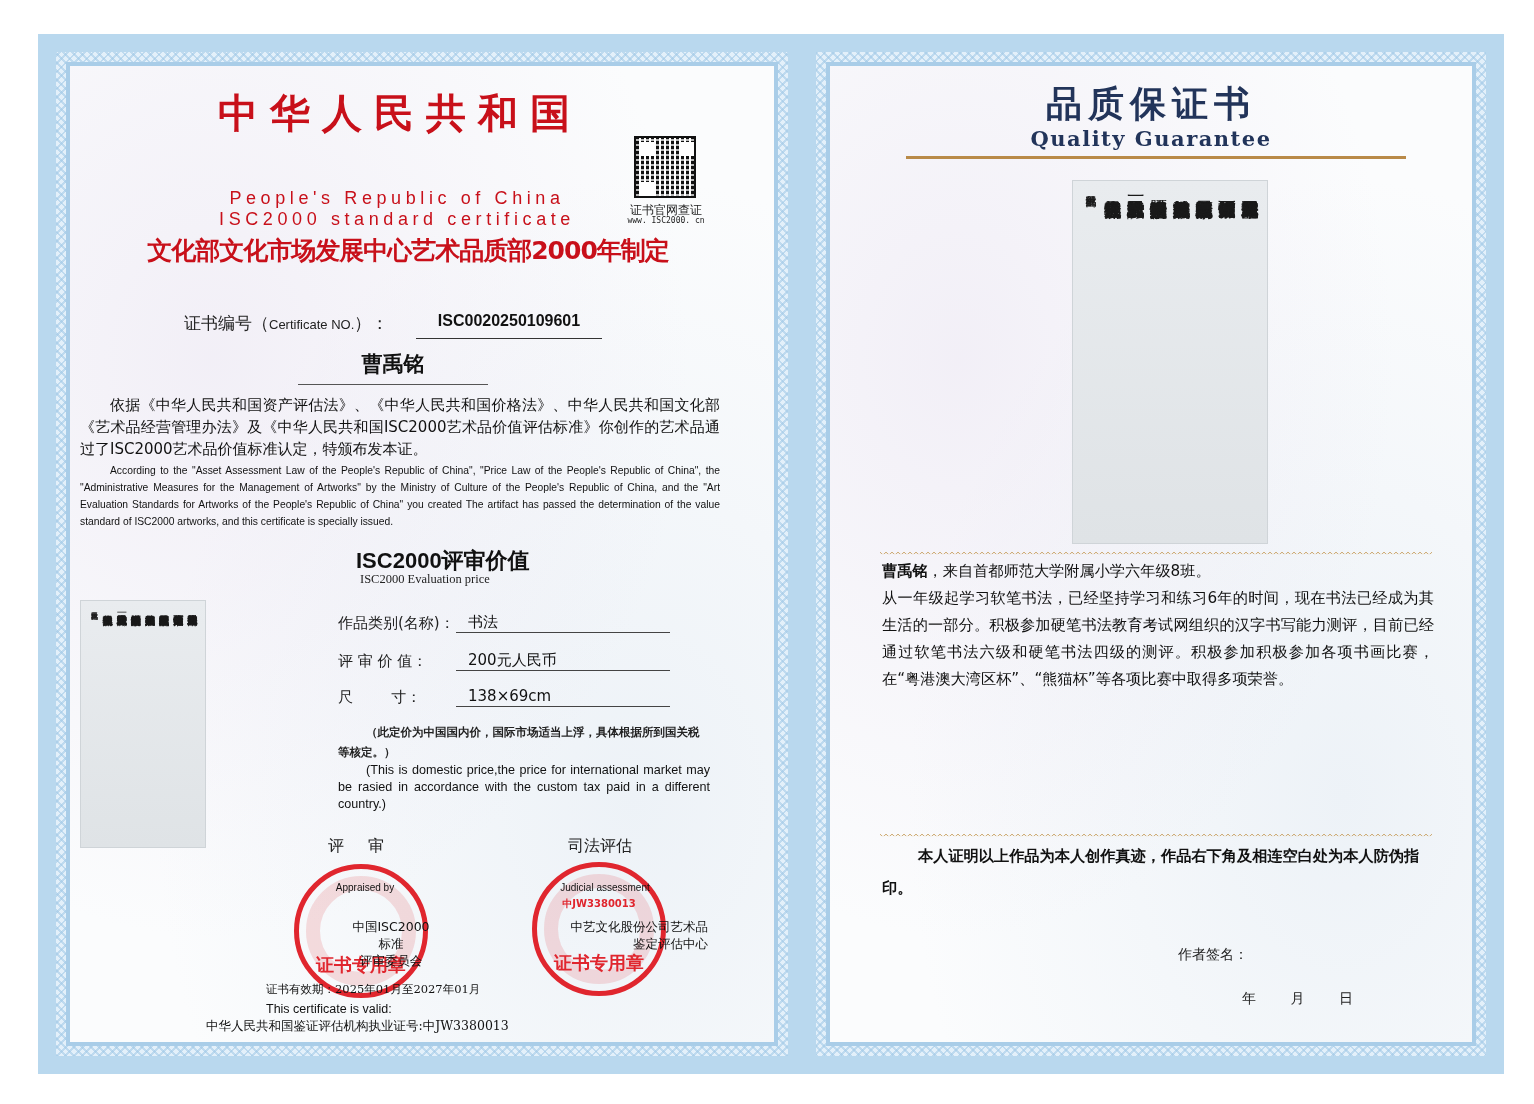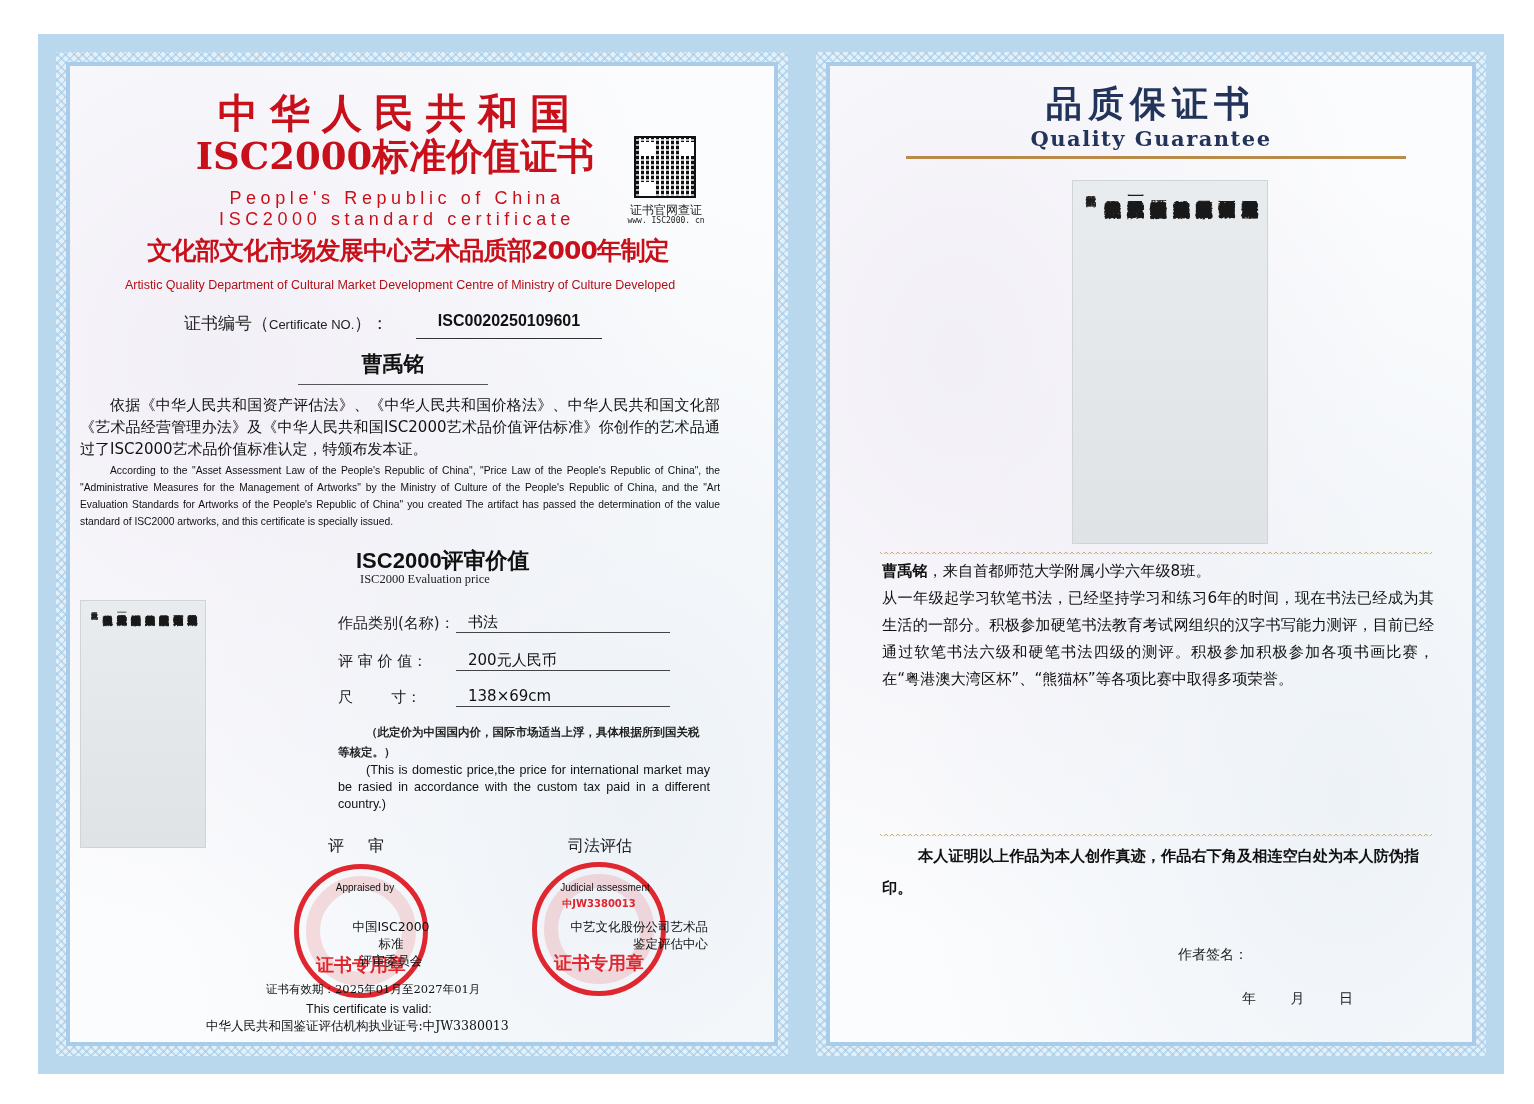--- a/index.html
+++ b/index.html
@@ -135,21 +135,21 @@
   }
   .seal .star-text { position: absolute; left: 0; right: 0; bottom: 16px; text-align: center; font-size: 18px; font-weight: bold; color: #e0262e; }
   .seal .no { position: absolute; left: 0; right: 0; top: 30px; text-align: center; font-size: 10px; font-weight: bold; color: #e0262e; }
   .seal-over { font-family: "Liberation Sans", sans-serif; font-size: 10px; color: #111; text-align: center; }
   .seal-over-a { left: 250px; top: 816px; width: 90px; }
   .seal-over-b { left: 470px; top: 816px; width: 130px; }
   .seal-org-a { left: 230px; top: 852px; width: 134px; font-size: 12.5px; line-height: 17px; text-align: center; color: #111; padding-left: 48px; }
   .seal-org-b { left: 448px; top: 852px; width: 190px; font-size: 12.5px; line-height: 17px; text-align: right; color: #111; }
 
   .validity { left: 196px; top: 916px; font-family: "DejaVu Serif", serif; font-size: 11.5px; color: #111; }
-  .validity-en { left: 196px; top: 936px; font-family: "Liberation Sans", sans-serif; font-size: 12.5px; color: #111; margin-left: 40px; }
+  .validity-en { left: 196px; top: 936px; font-family: "Liberation Sans", sans-serif; font-size: 12.5px; color: #111; }
   .license { left: 136px; top: 952px; width: 400px; font-family: "DejaVu Serif", serif; font-size: 12.5px; color: #111; }
 
   
   .qg-title {
     left: 0; right: 0; top: 14px; text-align: center;
     font-family: "DejaVu Serif", serif; font-weight: bold; font-size: 36px;
     color: #22345a; letter-spacing: 6px;
   }
   .qg-sub {
     left: 0; right: 0; top: 60px; text-align: center;
@@ -174,30 +174,28 @@
   }
   .sign { left: 348px; top: 880px; font-size: 14px; color: #222; }
   .date { left: 412px; top: 924px; font-size: 14px; color: #222; word-spacing: 30px; }
 </style>
 </head>
 <body>
 
 <div class="cert" id="cert-left">
   <div class="inner">
     <div class="abs title-cn">中华人民共和国</div>
-    <div class="abs title-isc">ISC2000标准价值证书</div>
     <div class="abs title-en1">People's Republic of China</div>
     <div class="abs title-en2">ISC2000 standard certificate</div>
 
     <div class="abs qr"></div>
     <div class="abs qr-label">证书官网查证</div>
     <div class="abs qr-url">www. ISC2000. cn</div>
 
     <div class="abs dept-cn">文化部文化市场发展中心艺术品质部2000年制定</div>
-    <div class="abs dept-en">Artistic Quality Department of Cultural Market Development Centre of Ministry of Culture Developed</div>
 
     <div class="abs certno-label"><span>证书编号（</span><small>Certificate NO.</small><span>）：</span></div>
     <div class="abs certno-value">ISC0020250109601</div>
 
     <div class="abs holder">曹禹铭</div>
 
     <div class="abs body-cn">依据《中华人民共和国资产评估法》、《中华人民共和国价格法》、中华人民共和国文化部《艺术品经营管理办法》及《中华人民共和国ISC2000艺术品价值评估标准》你创作的艺术品通过了ISC2000艺术品价值标准认定，特颁布发本证。</div>
     <div class="abs body-en">According to the "Asset Assessment Law of the People's Republic of China", "Price Law of the People's Republic of China", the "Administrative Measures for the Management of Artworks" by the Ministry of Culture of the People's Republic of China, and the "Art Evaluation Standards for Artworks of the People's Republic of China" you created The artifact has passed the determination of the value standard of ISC2000 artworks, and this certificate is specially issued.</div>
 
     <div class="abs eval-title">ISC2000评审价值</div>

